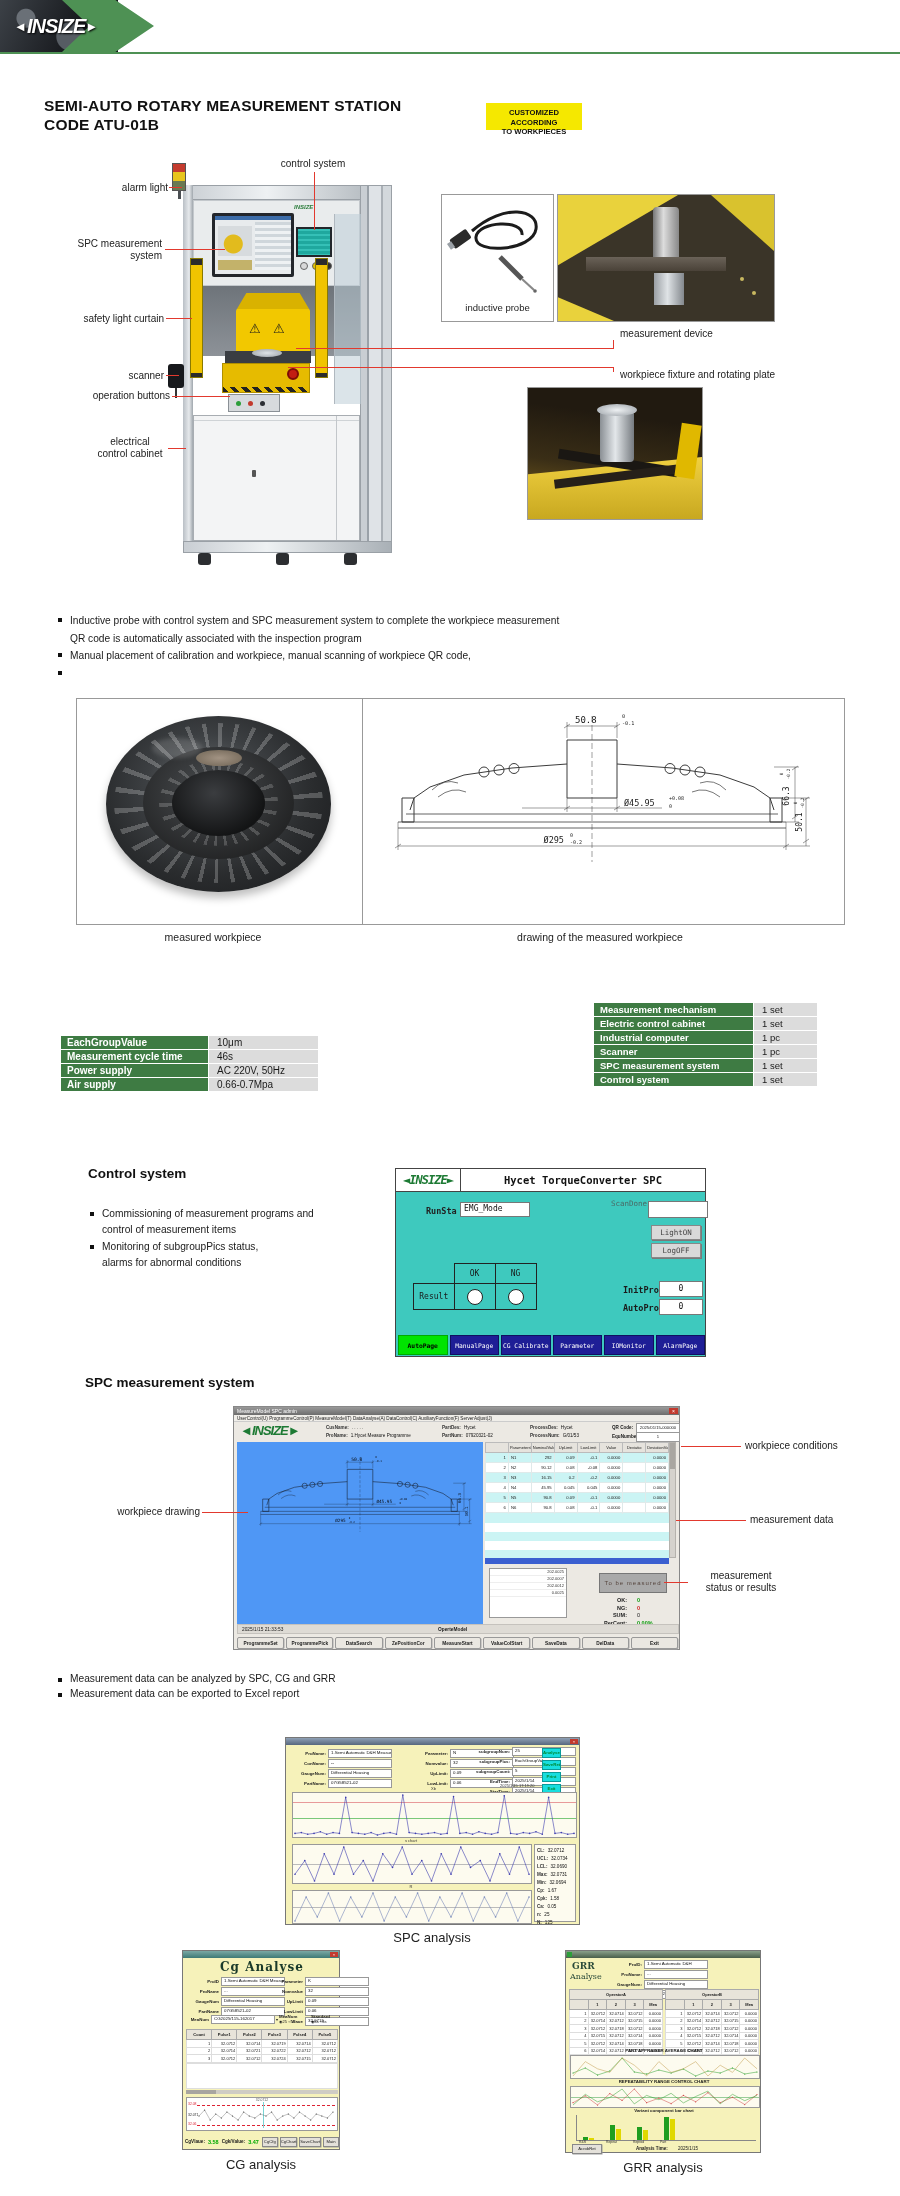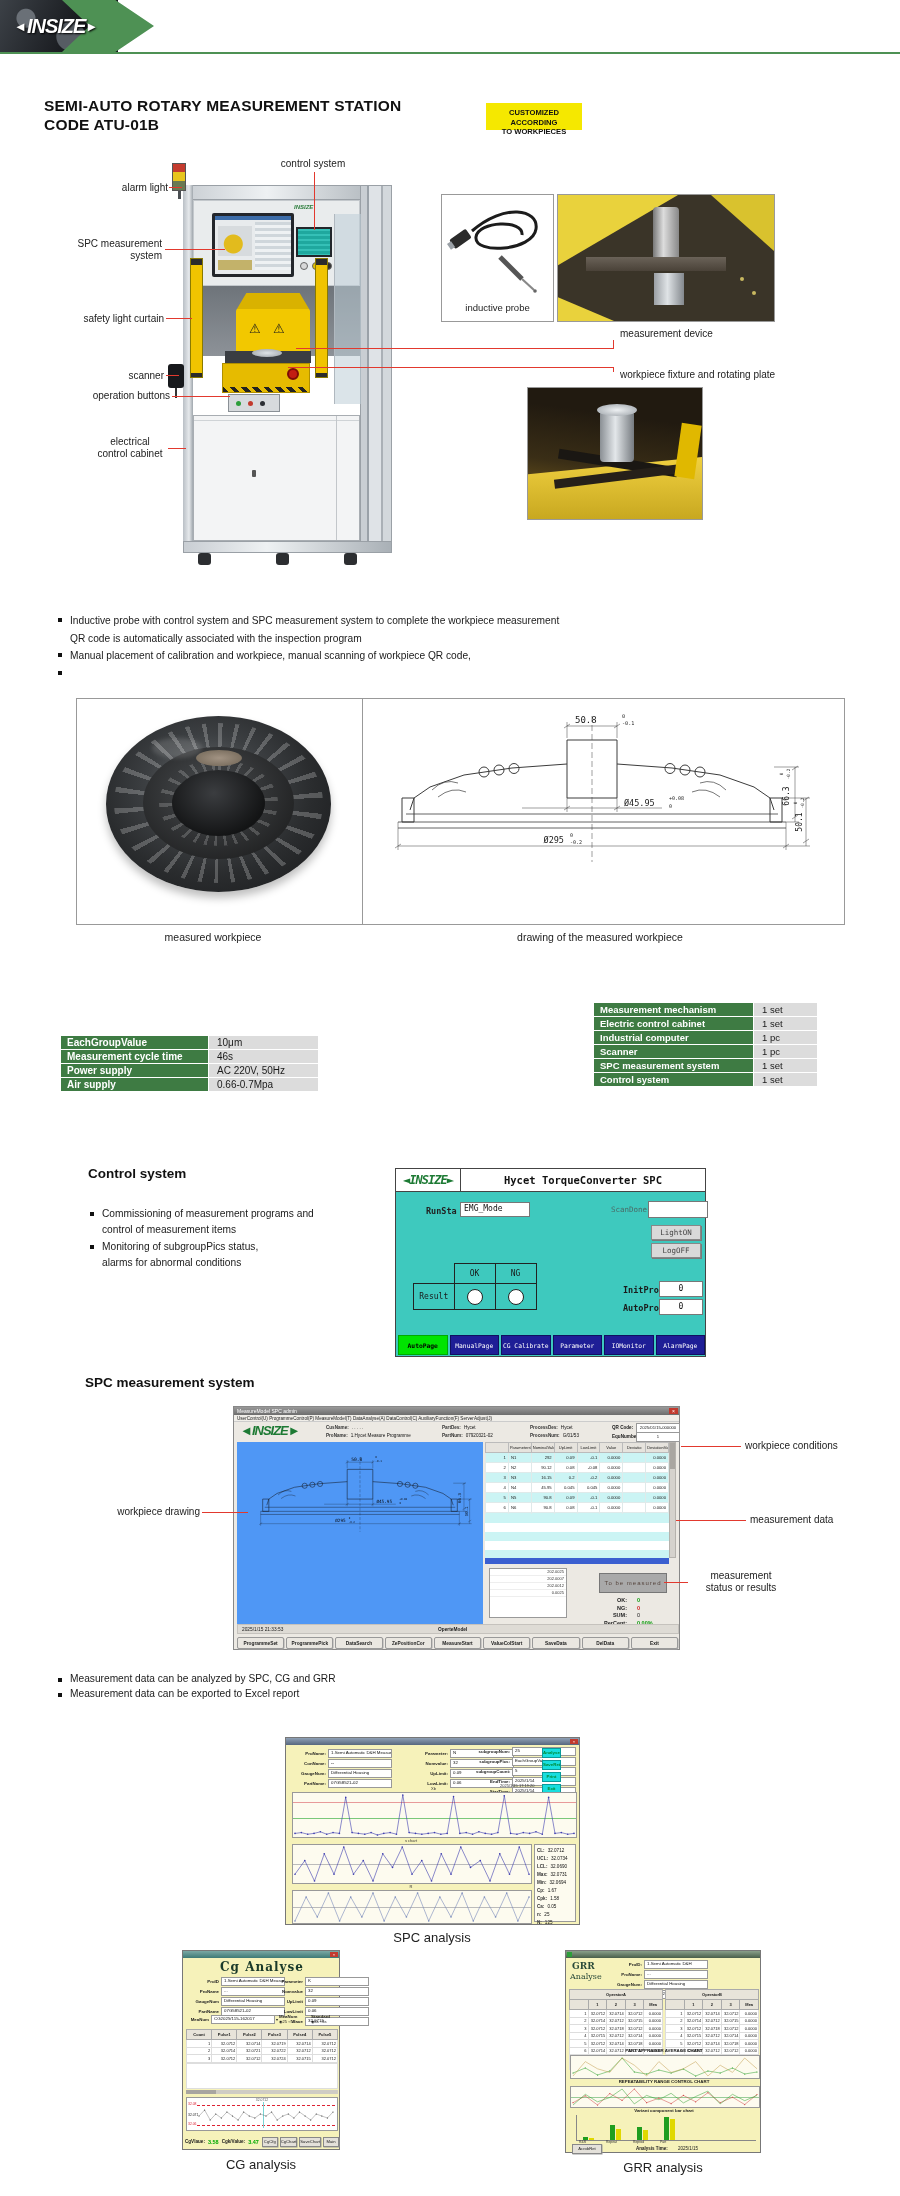--- a/index.html
+++ b/index.html
@@ -405,21 +405,21 @@
       </div>
     </div>
 
   <div class="hmi">
     <div class="hmi-head">
       <div class="hmi-logo"><span>◄</span><span>INSIZE</span><span>►</span></div>
       <div class="hmi-title">Hycet TorqueConverter SPC</div>
     </div>
     <div class="abs" style="left:30px;top:37px;font-size:8.5px;font-weight:bold;color:#222;font-family:inherit">RunSta</div>
     <div class="hfield" style="left:64px;top:33px;width:62px;height:13px">EMG_Mode</div>
-    <div class="abs" style="left:215px;top:36px;font-size:7.5px;color:#4a6a66;font-family:inherit">ScanDone</div>
+    <div class="abs" style="left:215px;top:30px;font-size:7.5px;color:#4a6a66;font-family:inherit">ScanDone</div>
     <div class="hfield" style="left:252px;top:32px;width:52px;height:15px"></div>
     <div class="hbtn" style="left:255px;top:56px;width:48px;height:13px;line-height:13px">LightON</div>
     <div class="hbtn" style="left:255px;top:74px;width:48px;height:13px;line-height:13px">LogOFF</div>
     <table class="hgrid" style="left:17px;top:94px">
       <tbody>
           <tr style="height:20px">
         <td style="width:40px;border-left:none;border-top:none;background:transparent"></td>
         <td style="width:40px">OK</td>
         <td style="width:40px">NG</td>
       </tr>

